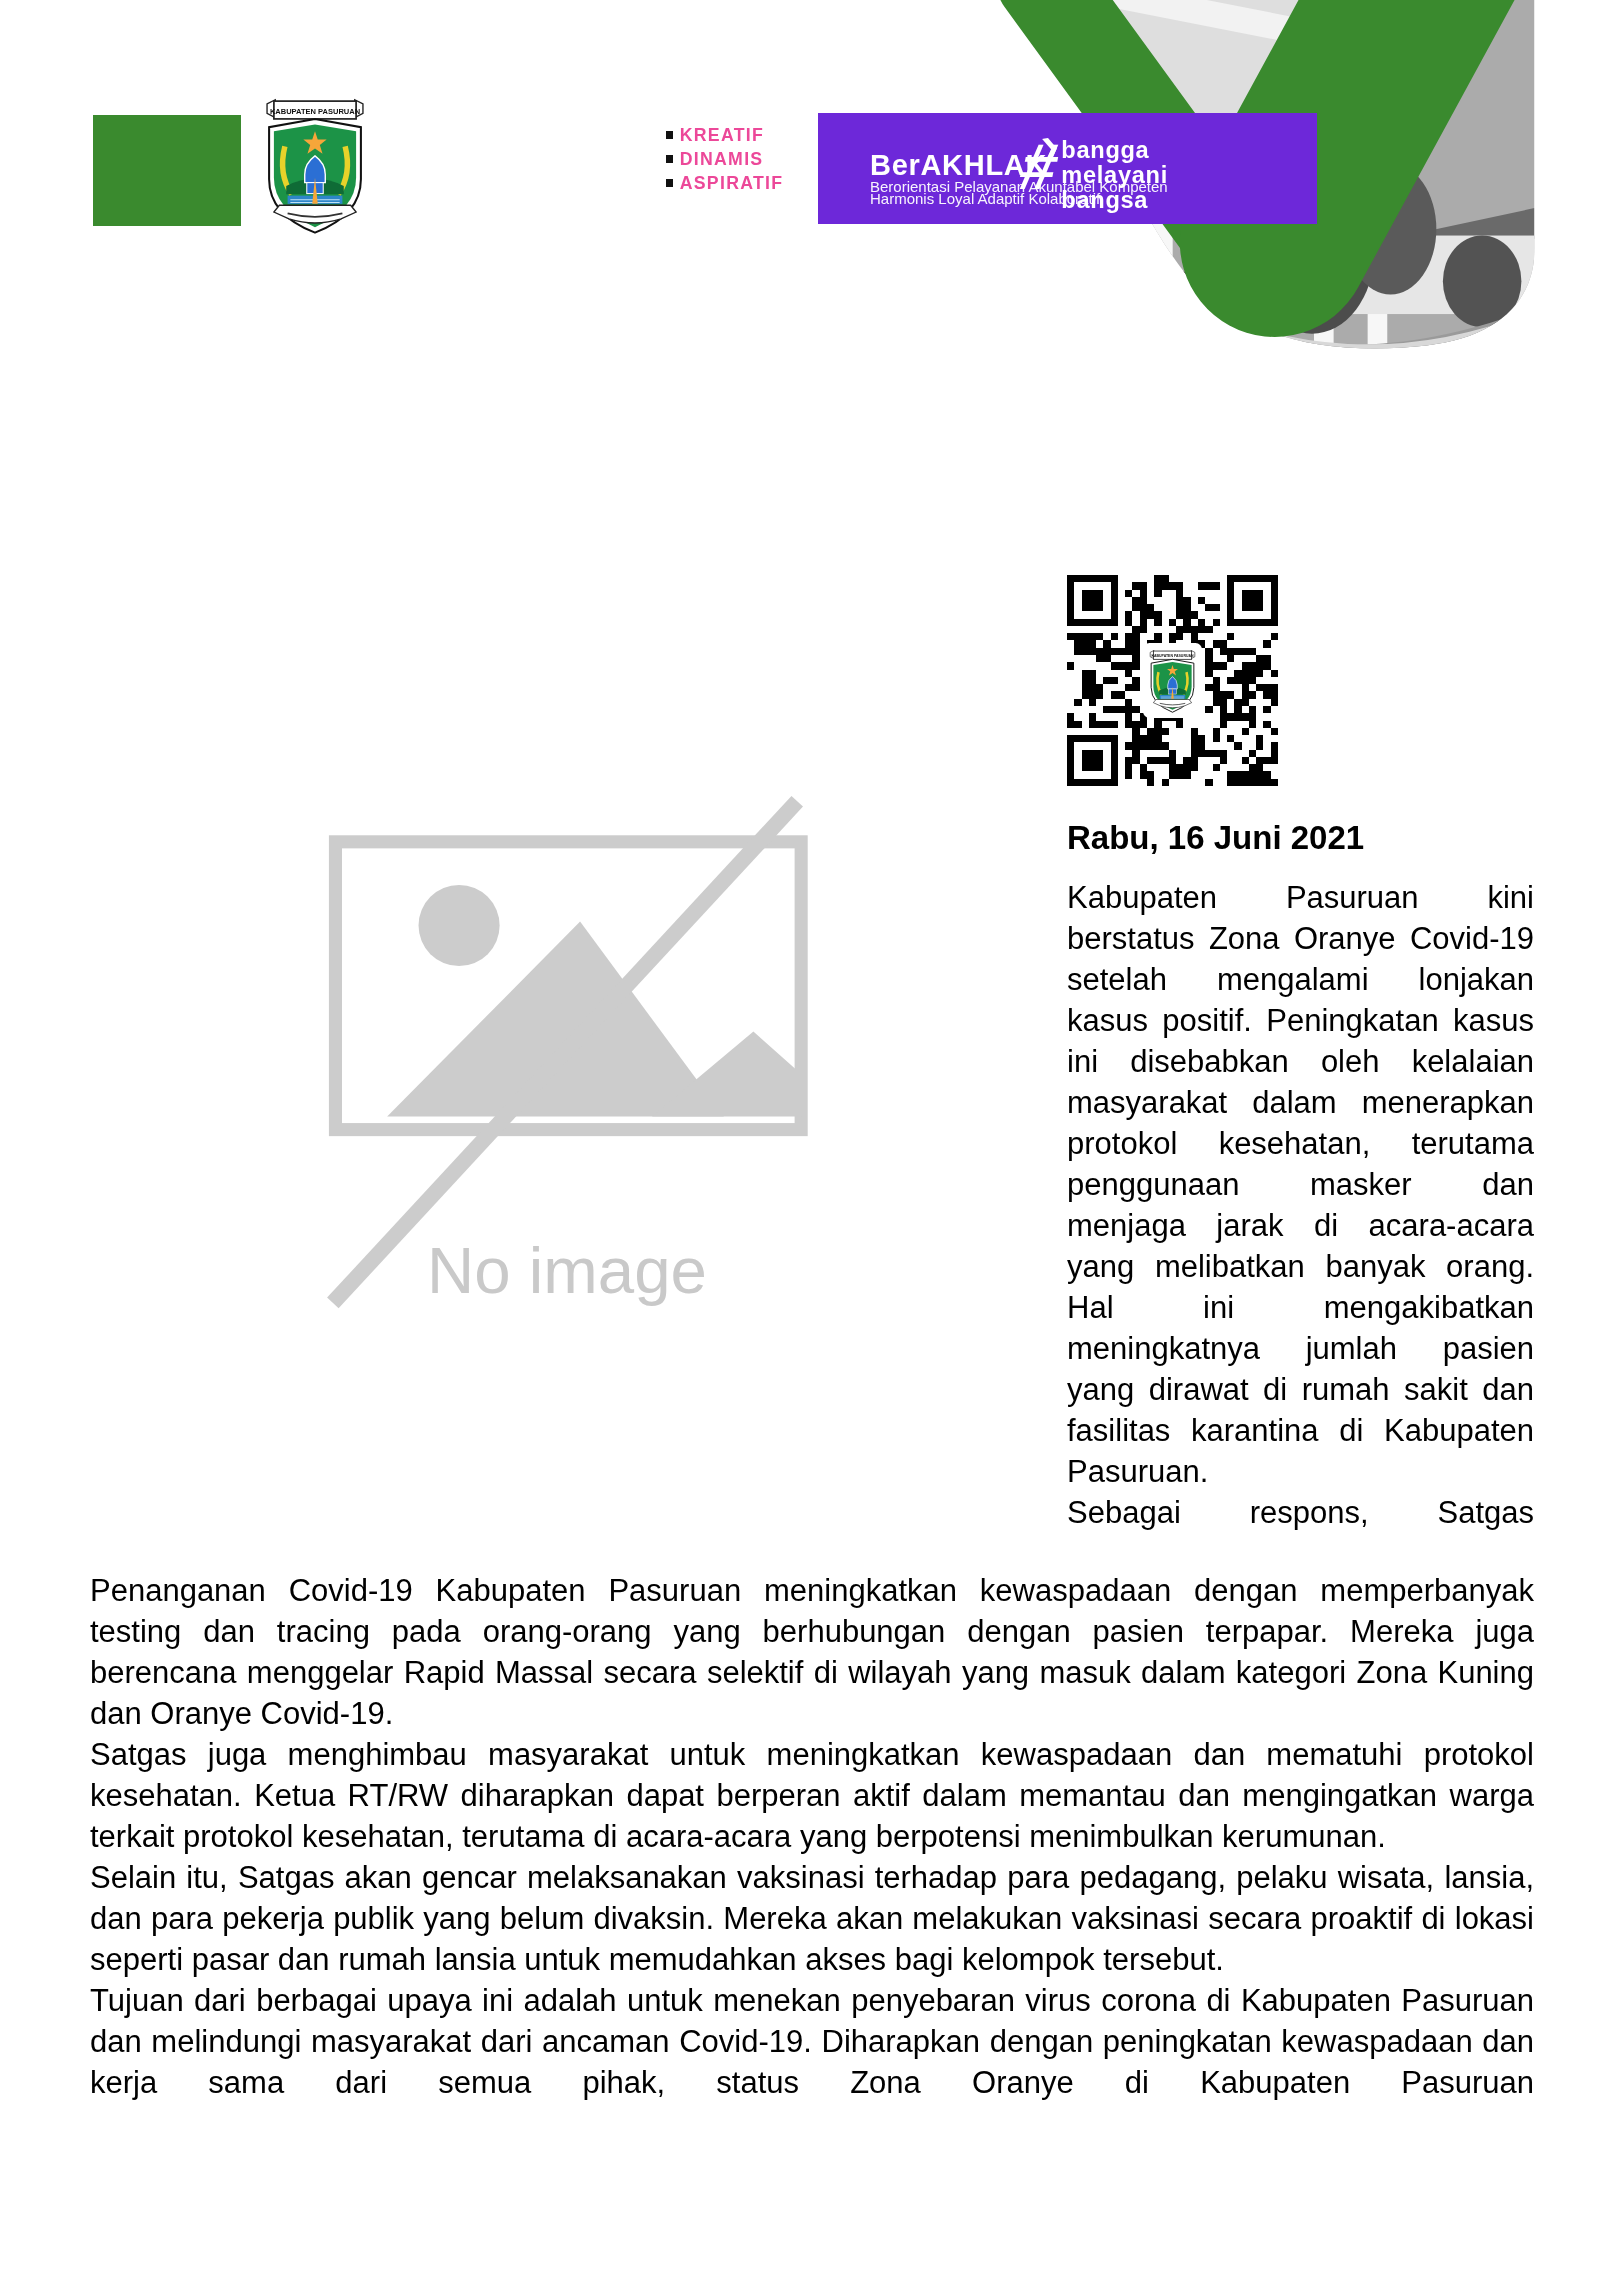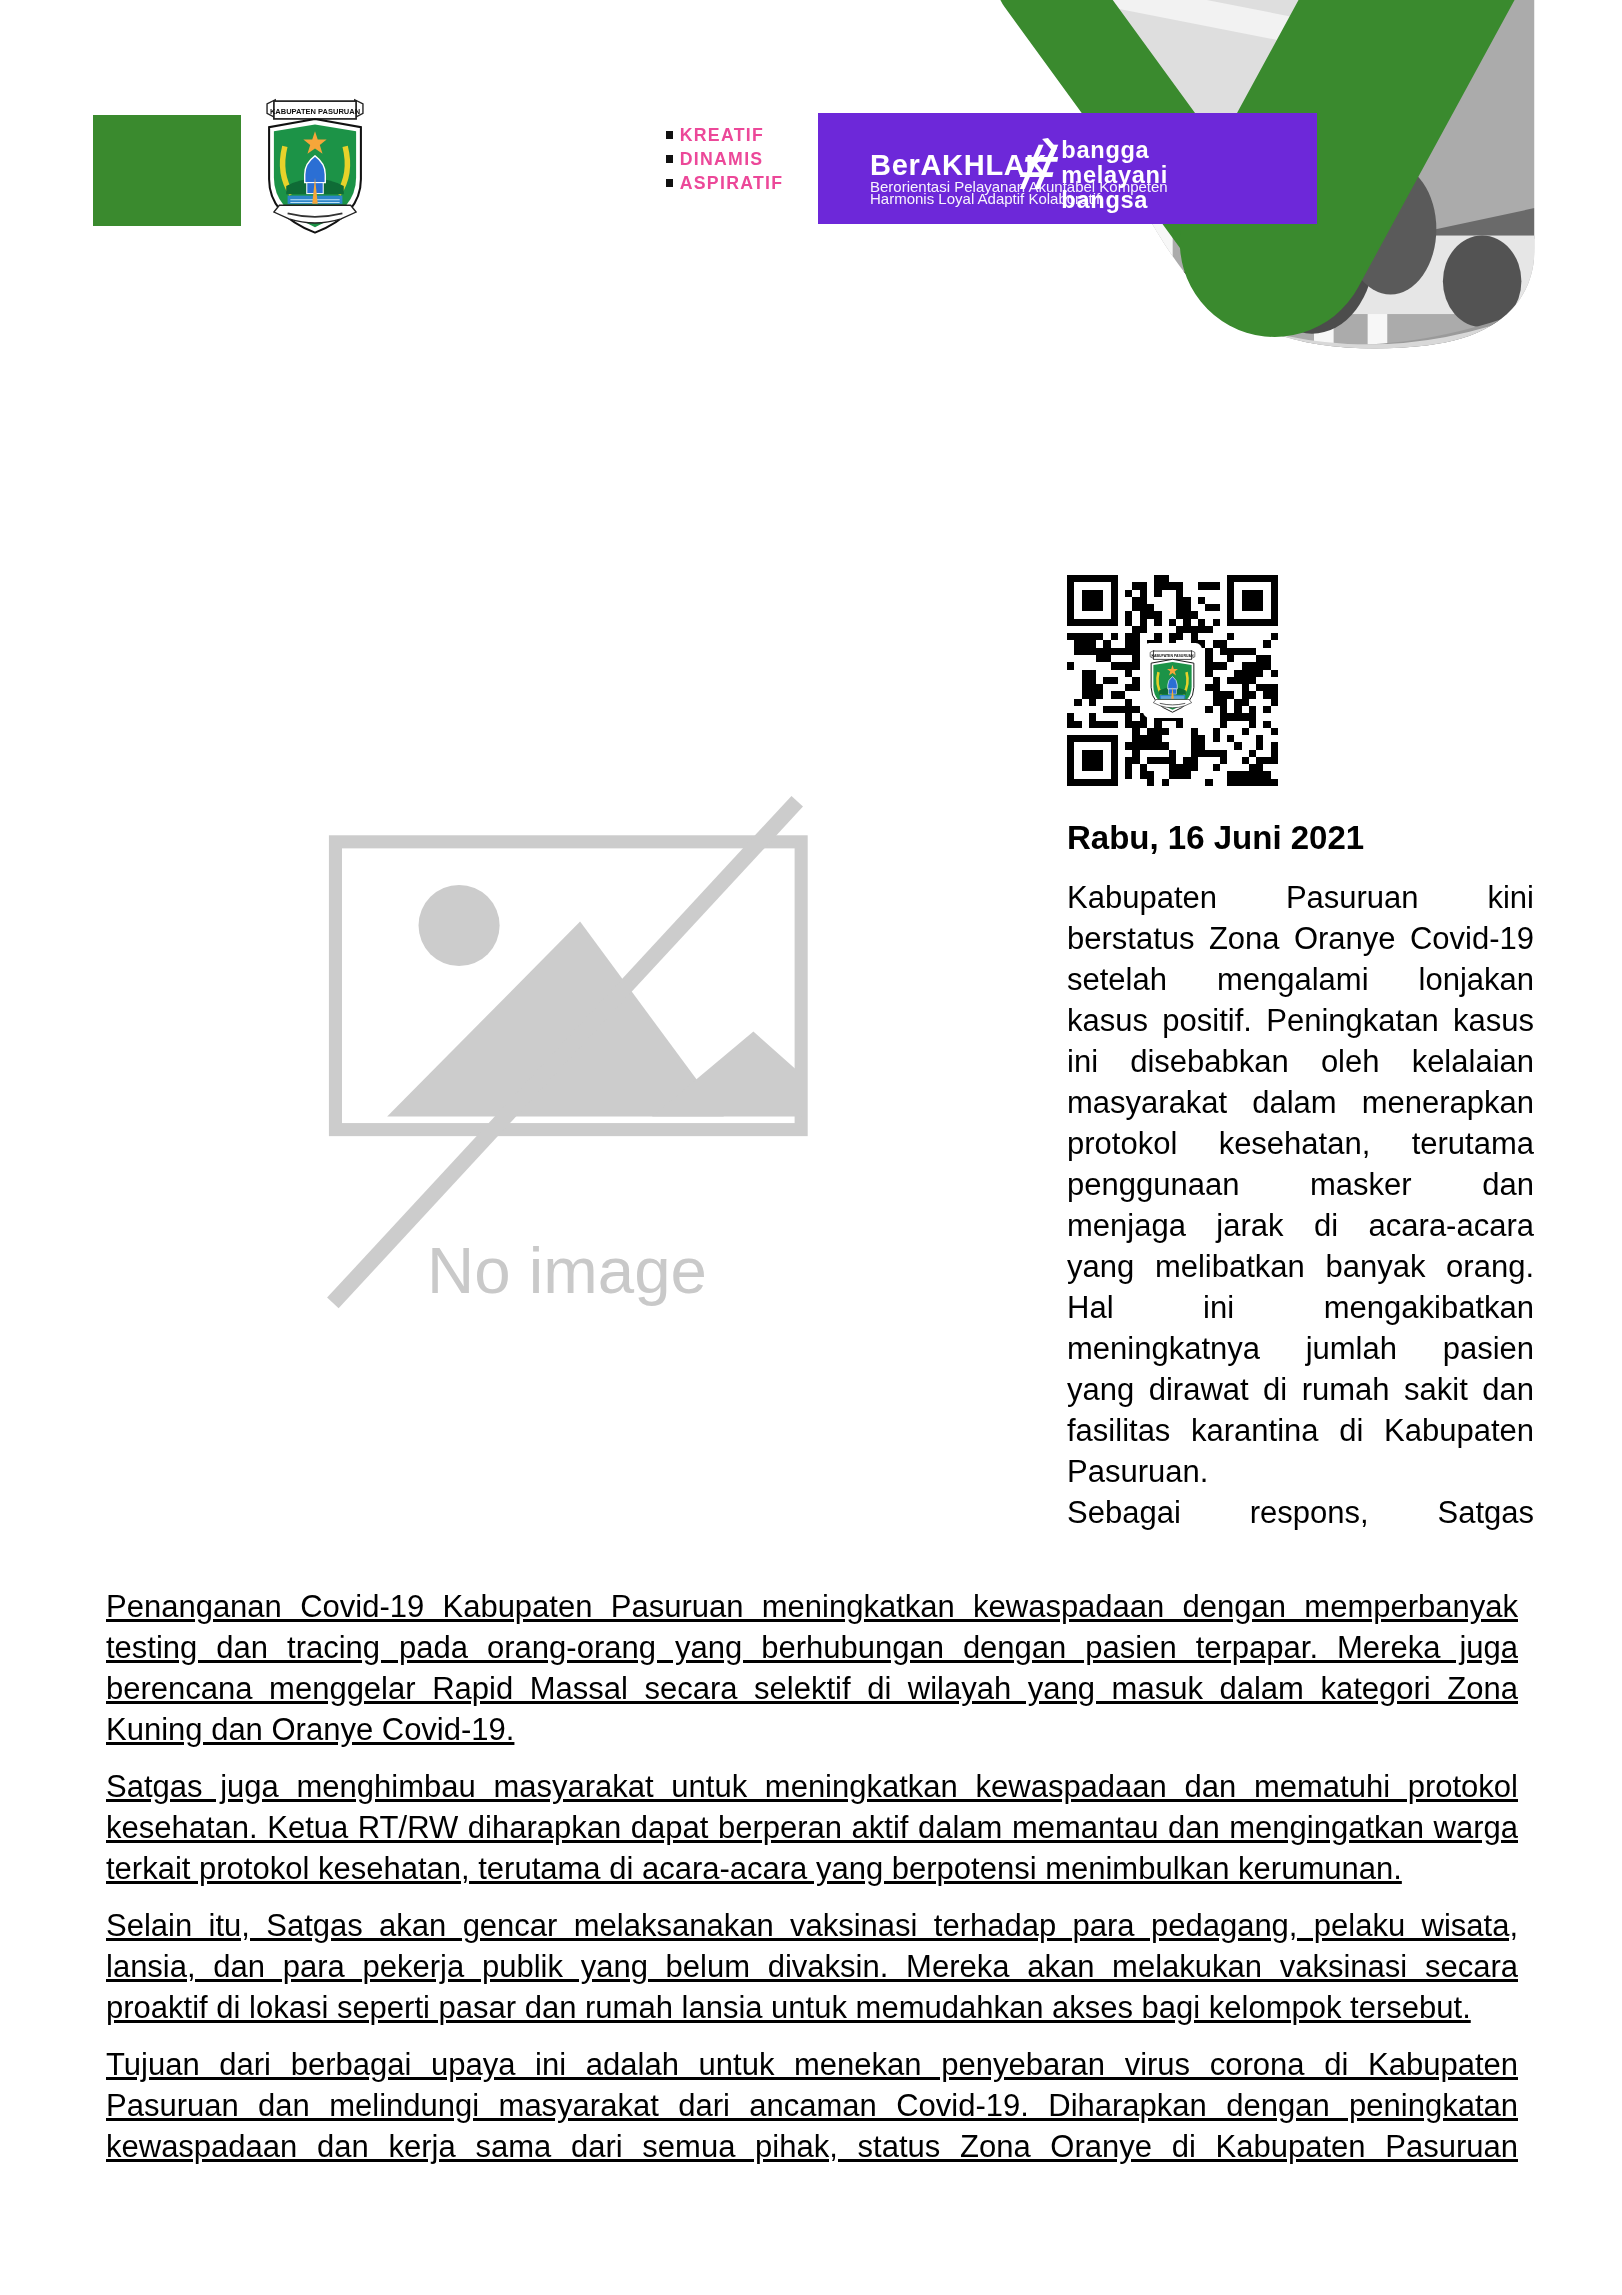--- a/index.html
+++ b/index.html
@@ -36,21 +36,21 @@
     font-weight:bold;font-size:42px;line-height:76px;}
   .qr-wrap{position:absolute;left:1067px;top:575px;width:211px;height:211px;}
   .qr-logo{position:absolute;left:76px;top:68px;width:59px;height:75px;background:#fff;border-radius:6.5px;
     display:flex;align-items:center;justify-content:center;}
   .article-date{position:absolute;left:1067px;top:819px;width:468px;font-size:33px;font-weight:bold;color:#000;}
   .right-col{position:absolute;left:1067px;top:877px;width:467px;font-size:31px;line-height:41px;color:#000;
     text-align:justify;}
   .right-col p{margin:0;}
   .full-width{position:absolute;left:90px;top:1570px;width:1444px;font-size:31px;line-height:41px;color:#000;
     text-align:justify;}
-  .full-width p{margin:16px;text-decoration:underline;}
+  .full-width p{margin:0;}
   .jl{text-align-last:justify;}
   .noimage-svg{position:absolute;left:325px;top:750px;width:484px;height:563px;}
 </style>
 </head>
 <body>
 
 <div id="page">
 
   <svg width="0" height="0" style="position:absolute">
     <defs>

